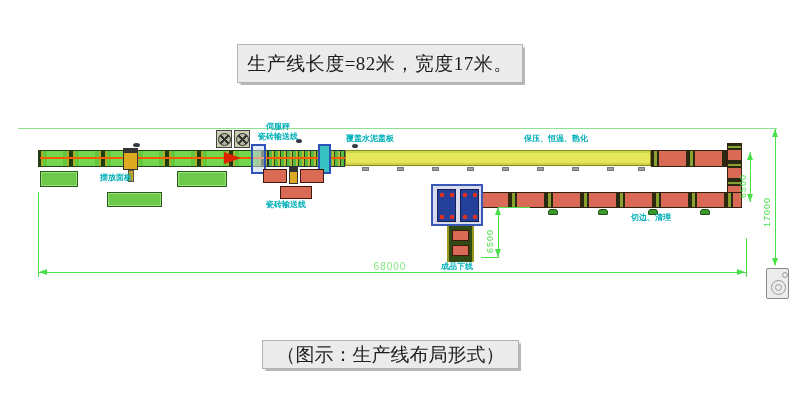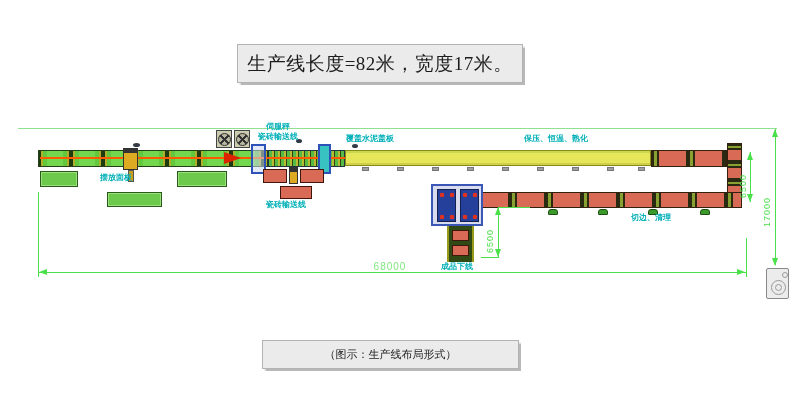--- a/index.html
+++ b/index.html
@@ -10,21 +10,21 @@
   }
   .abs{position:absolute;}
   
   .panel{
     background:#ebebeb;border:1px solid #b3b3b3;
     box-shadow:1.5px 1.5px 1px rgba(0,0,0,0.28);
     display:flex;align-items:center;justify-content:center;
     color:#1c1c1c;font-family:"Liberation Serif","DejaVu Serif",serif;
   }
   #title-box{left:237px;top:44px;width:284px;height:37px;font-size:19px;letter-spacing:0.5px;}
-  #caption-box{left:262px;top:340px;width:255px;height:27px;font-size:11px;}
+  #caption-box{left:262px;top:340px;width:255px;height:27px;font-size:19px;}
   
   .green-line{
     background:repeating-linear-gradient(90deg,
       #1e3a10 0 2px,#b0b028 2px 4px,#62c83e 4px 8px,#74d84e 8px 24px,
       #62c83e 24px 28px,#b0b028 28px 30px,#1e3a10 30px 32px);
     border:1px solid #23401a;box-sizing:border-box;
   }
   .red-line{
     background:repeating-linear-gradient(90deg,
       #2a2a12 0 2px,#8aa030 2px 5px,#2a2a12 5px 7px,#d96a55 7px 34px,#2a2a12 34px 36px);

